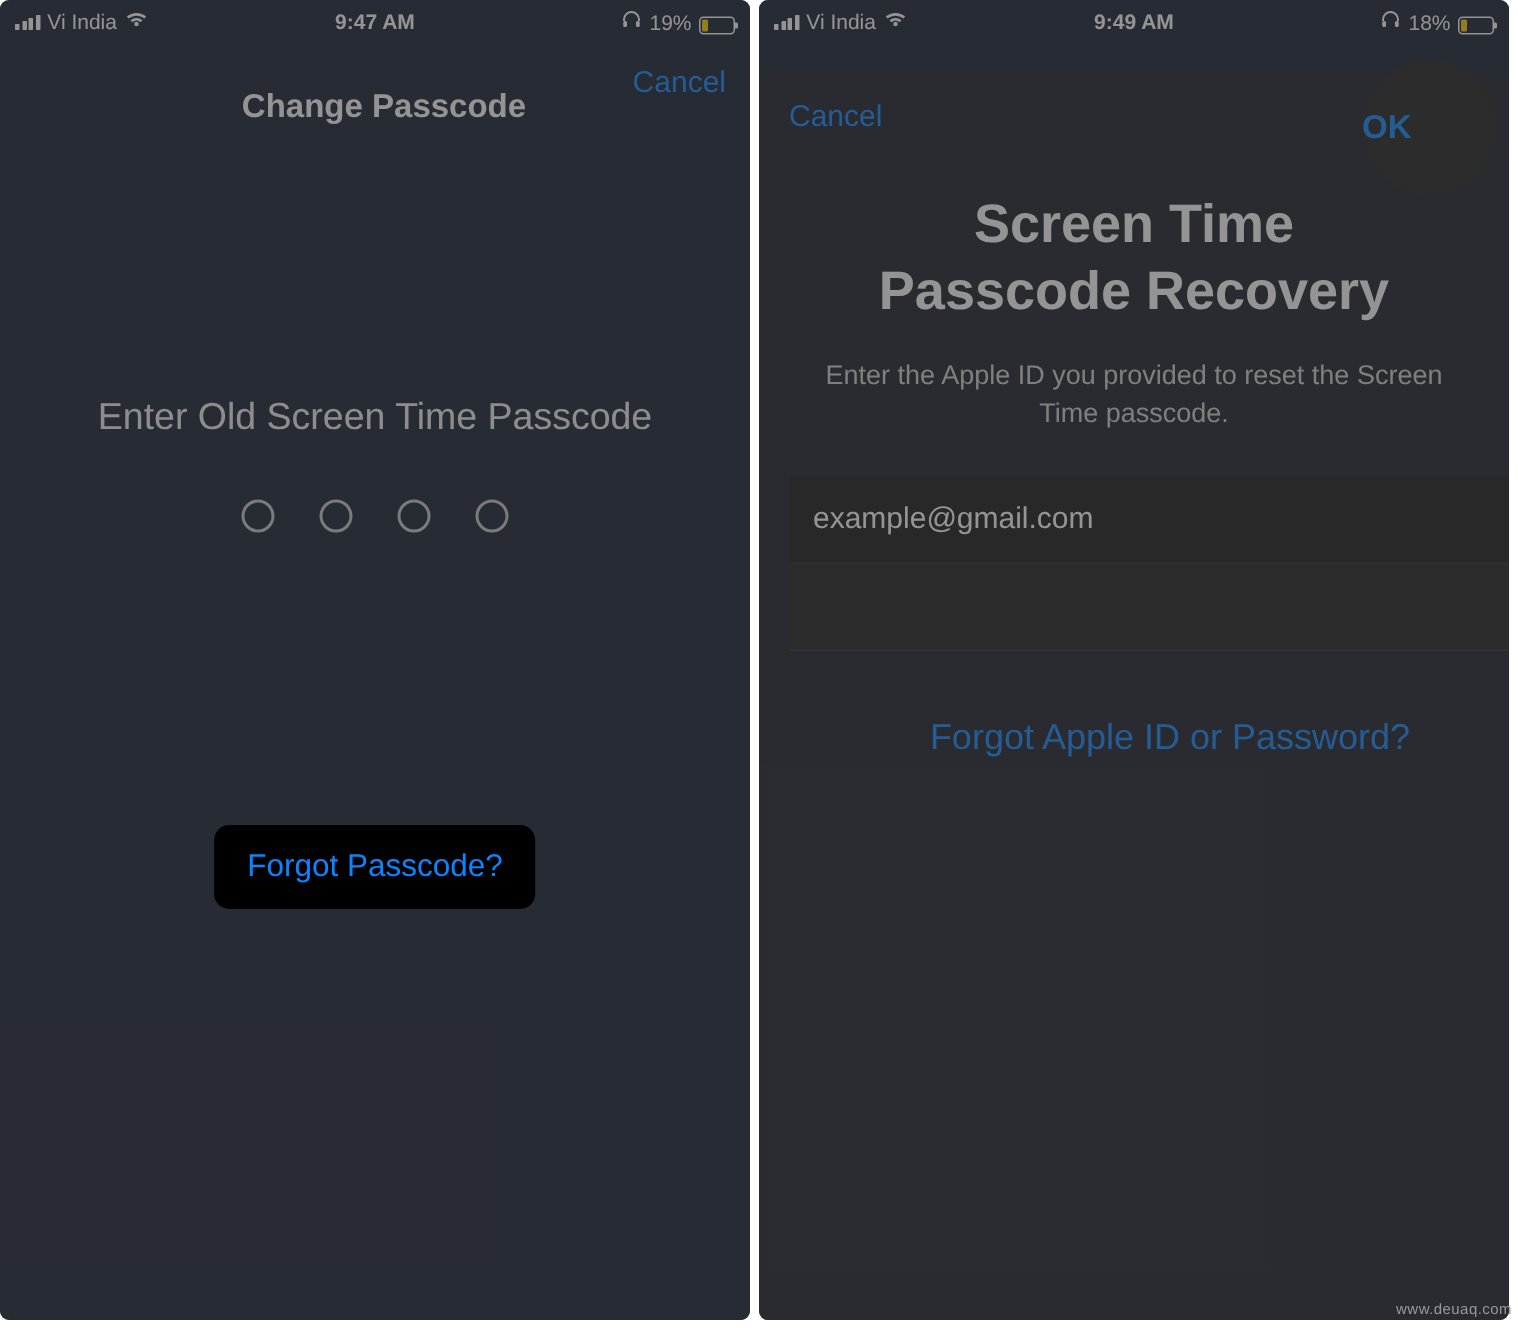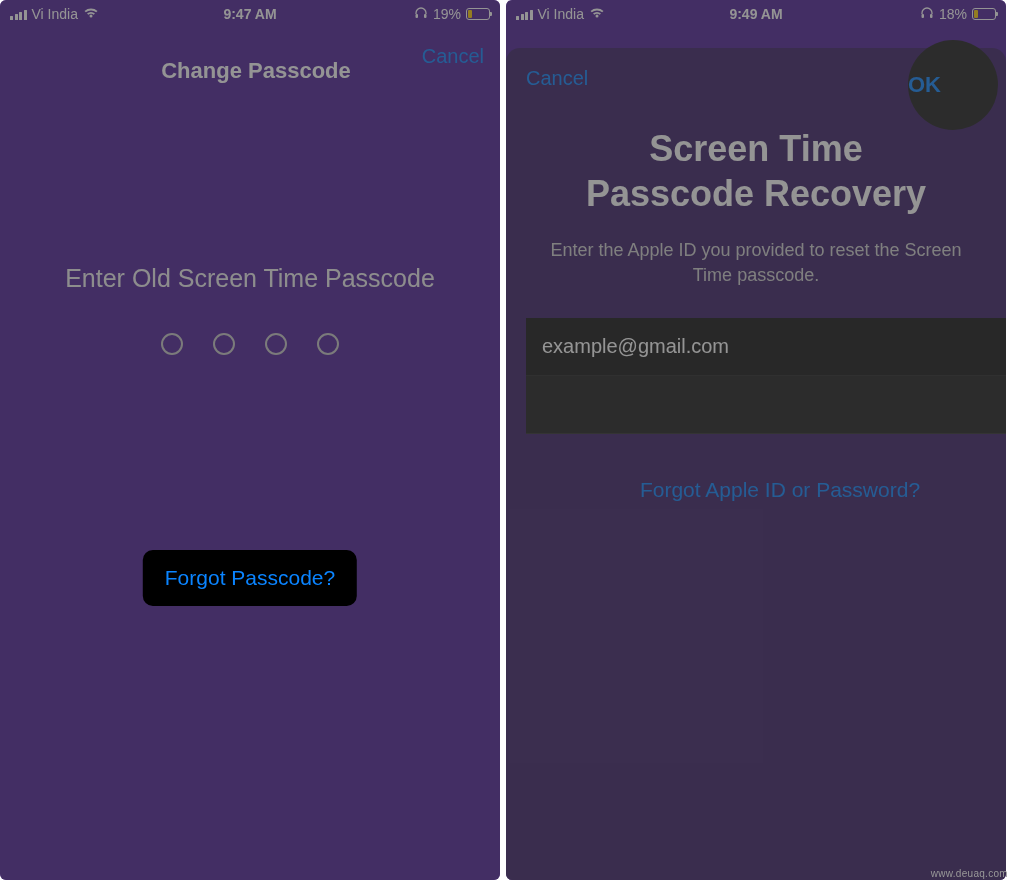--- a/index.html
+++ b/index.html
@@ -14,21 +14,21 @@
       display: flex;
       gap: 6px;
       padding: 0;
     }
     .phone {
       width: 500px;
       height: 880px;
       border-radius: 6px;
       overflow: hidden;
       position: relative;
-      background: #4c1d95;
+      background: #0f172a;
     }
     .dim-overlay {
       position: absolute;
       inset: 0;
       background: rgba(60,60,60,0.55);
       pointer-events: none;
       z-index: 5;
     }
     .status-bar {
       height: 28px;
@@ -36,21 +36,21 @@
       align-items: center;
       justify-content: space-between;
       padding: 0 10px;
       color: #fff;
       font-size: 14px;
       font-weight: 500;
       position: relative;
       z-index: 2;
     }
     .status-left { display: flex; align-items: center; gap: 5px; }
-    .status-right { display: flex; align-items: center; gap: 5px; }
+    .status-right { display: flex; align-items: flex-end; gap: 5px; }
     .status-center {
       position: absolute;
       left: 50%;
       transform: translateX(-50%);
       font-weight: 600;
     }
     .signal-bars {
       display: inline-flex;
       align-items: flex-end;
       gap: 1.5px;
@@ -221,21 +221,21 @@
       border: none;
       color: #fff;
       font-size: 20px;
       width: 100%;
       outline: none;
     }
     .input-row.empty { background: #1a1a1a; }
     .forgot-apple {
       text-align: center;
       color: #0a84ff;
-      font-size: 21px;
+      font-size: 24px;
       margin-top: 44px;
       margin-left: 48px;
     }
     .watermark {
       position: absolute;
       bottom: 6px;
       right: 4px;
       font-size: 10px;
       color: #999;
       z-index: 30;

